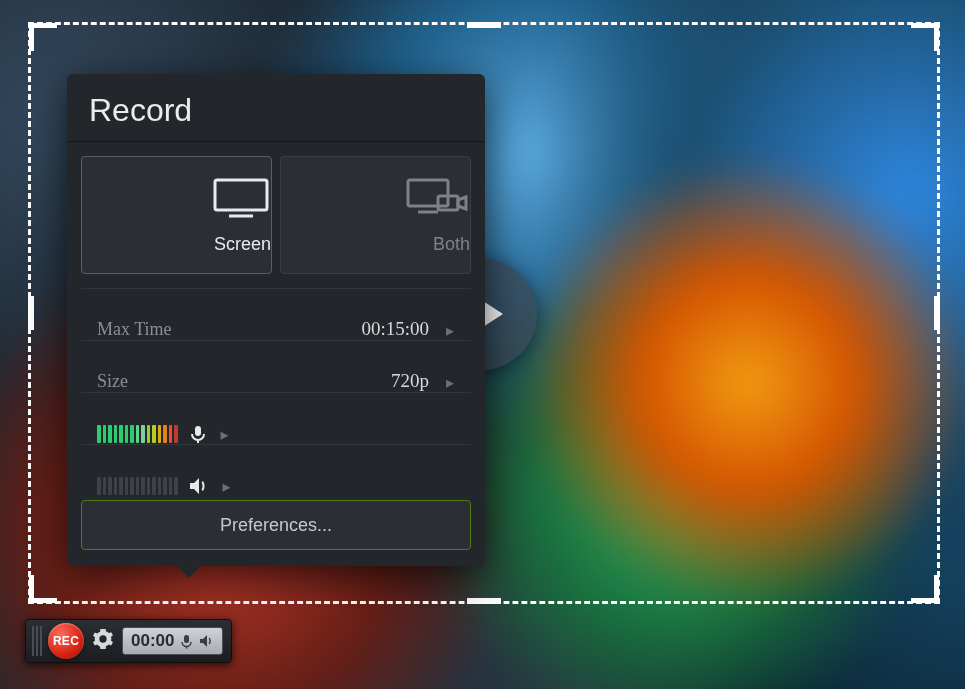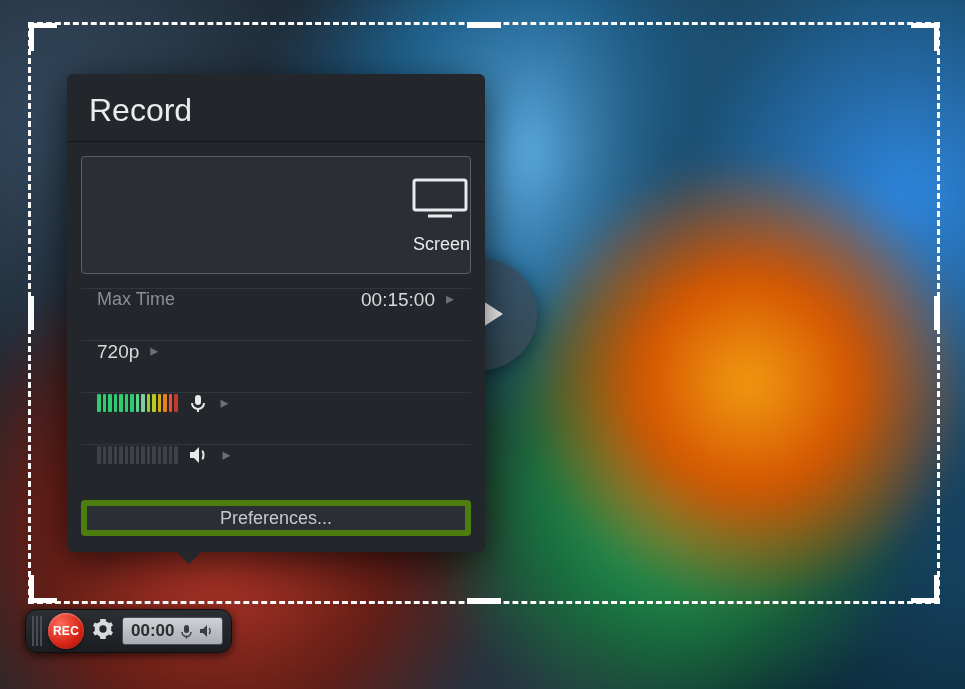--- a/index.html
+++ b/index.html
@@ -100,30 +100,31 @@
     cursor: pointer;
   }
   .source-btn.active {
     border-color: #5a5f66;
     color: #e8eaec;
   }
   .source-btn svg { display: block; }
 
   .setting-row {
     display: flex;
-    align-items: flex-start;
+    align-items: flex-end;
     height: 52px;
     border-top: 1px solid #32363c;
     padding: 0 12px 0 16px;
     font-size: 18px;
     color: #8a8f96;
+    font-family: Liberation Serif, serif;
   }
   .setting-row:first-of-type { border-top: 1px solid #32363c; }
   .setting-label { flex: 1; }
-  .setting-value { color: #d7dadd; font-size: 19px; margin-right: 6px; }
+  .setting-value { color: #d7dadd; font-size: 19px; margin-right: 12px; }
   .chev {
     width: 18px;
     text-align: center;
     color: #6b7077;
     font-size: 16px;
   }
   .meter {
     display: flex;
     gap: 2px;
     margin-right: 10px;
@@ -139,23 +140,23 @@
   .meter.active .bar:nth-child(12){ background:#d4ac0d;}
   .meter.active .bar:nth-child(13){ background:#e67e22;}
   .meter.active .bar:nth-child(14){ background:#e74c3c;}
   .meter.active .bar:nth-child(15){ background:#c0392b;}
   .meter.muted .bar { background:#3d4148; }
   .mic-icon, .spk-icon { color:#e6e8ea; margin-right:8px; display:flex; }
 
   .prefs-btn {
     margin-top: 4px;
     background: #2b2f35;
-    border: 6px solid #4d7c0f;
+    border: 1px solid #4d7c0f;
     border-radius: 4px;
-    height: 36px;
+    height: 50px;
     display: flex;
     align-items: center;
     justify-content: center;
     font-size: 18px;
     color: #c5c8cc;
     cursor: pointer;
   }
   
   .panel-tail {
     position: absolute;
@@ -188,27 +189,27 @@
     border-left: 34px solid #fff;
     border-top: 22px solid transparent;
     border-bottom: 22px solid transparent;
     margin-left: 10px;
   }
 
   
   .toolbar {
     position: absolute;
     left: 25px;
-    bottom: 36px;
+    bottom: 26px;
     height: 44px;
     display: flex;
     align-items: center;
     background: linear-gradient(#2b2e33,#1b1d21);
     border: 1px solid #0e0f11;
-    border-radius: 12px;
+    border-radius: 4px;
     padding: 4px 8px 4px 6px;
     gap: 6px;
     box-shadow: 0 2px 10px rgba(0,0,0,0.7);
   }
   .toolbar .grip {
     width: 10px; height: 30px;
     background: repeating-linear-gradient(90deg,#4a4d53 0 2px, transparent 2px 4px);
   }
   .rec-btn {
     width: 36px; height: 36px;
@@ -270,29 +271,41 @@
     <div class="source-row">
       <div class="source-btn active">
         <span>
           <svg width="60" height="44" viewBox="0 0 60 44" fill="none" stroke="#e8eaec" stroke-width="3">
             <rect x="4" y="4" width="52" height="30" rx="2"></rect>
             <line x1="18" y1="40" x2="42" y2="40"></line>
           </svg>
         </span>
         <span>Screen</span>
       </div>
+      <div class="source-btn">
+        <span>
+          <svg width="66" height="44" viewBox="0 0 66 44" fill="none" stroke="#7d828a" stroke-width="3">
+            <rect x="4" y="4" width="40" height="26" rx="2"></rect>
+            <line x1="14" y1="36" x2="34" y2="36"></line>
+            <rect x="34" y="20" width="20" height="14" rx="2"></rect>
+            <path d="M54 24 L62 21 L62 33 L54 30 Z"></path>
+          </svg>
+        </span>
+        <span>Both</span>
+      </div>
     </div>
 
     <div class="setting-row">
       <span class="setting-label">Max Time</span>
       <span class="setting-value">00:15:00</span>
       <span class="chev">▸</span>
     </div>
 
     <div class="setting-row">
+      <span class="setting-label">Size</span>
       <span class="setting-value">720p</span>
       <span class="chev">▸</span>
     </div>
 
     <div class="setting-row">
       <span class="meter active">
         <span class="bar"></span>
           <span class="bar"></span>
           <span class="bar"></span>
           <span class="bar"></span>

